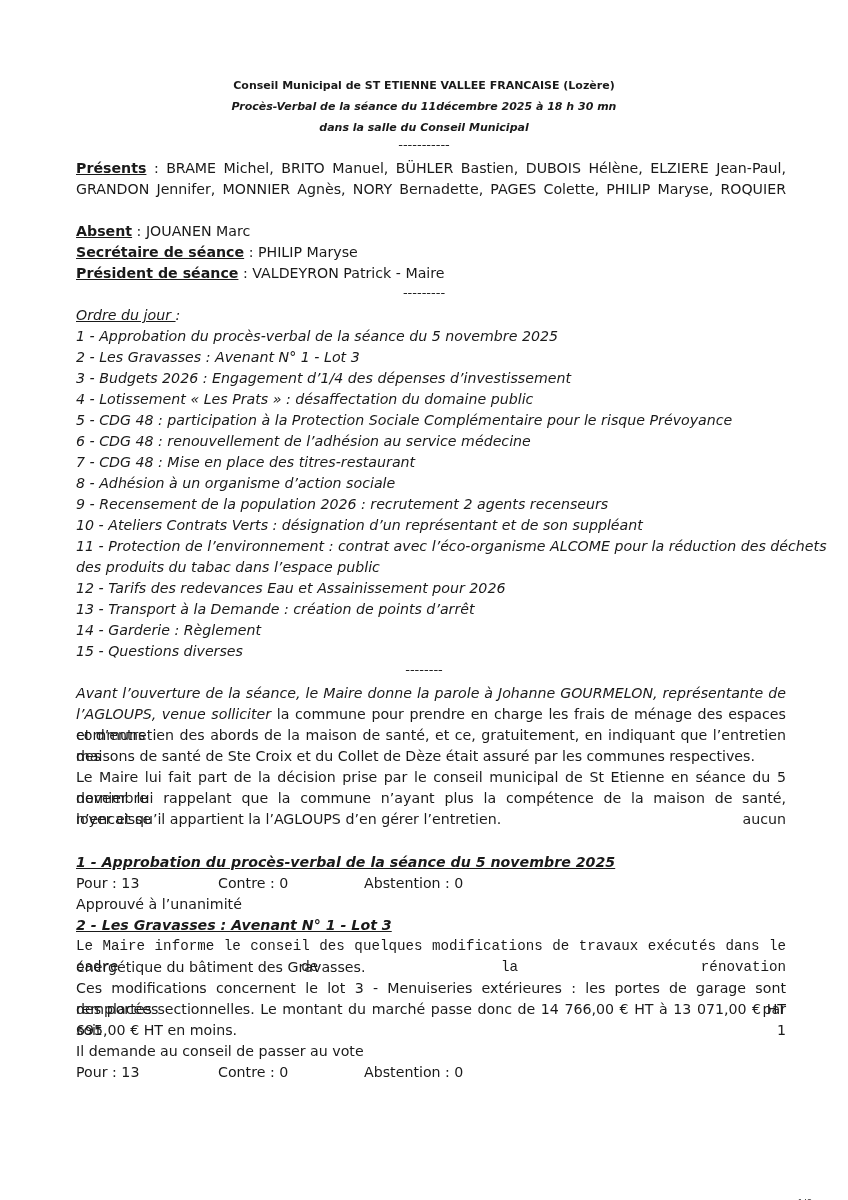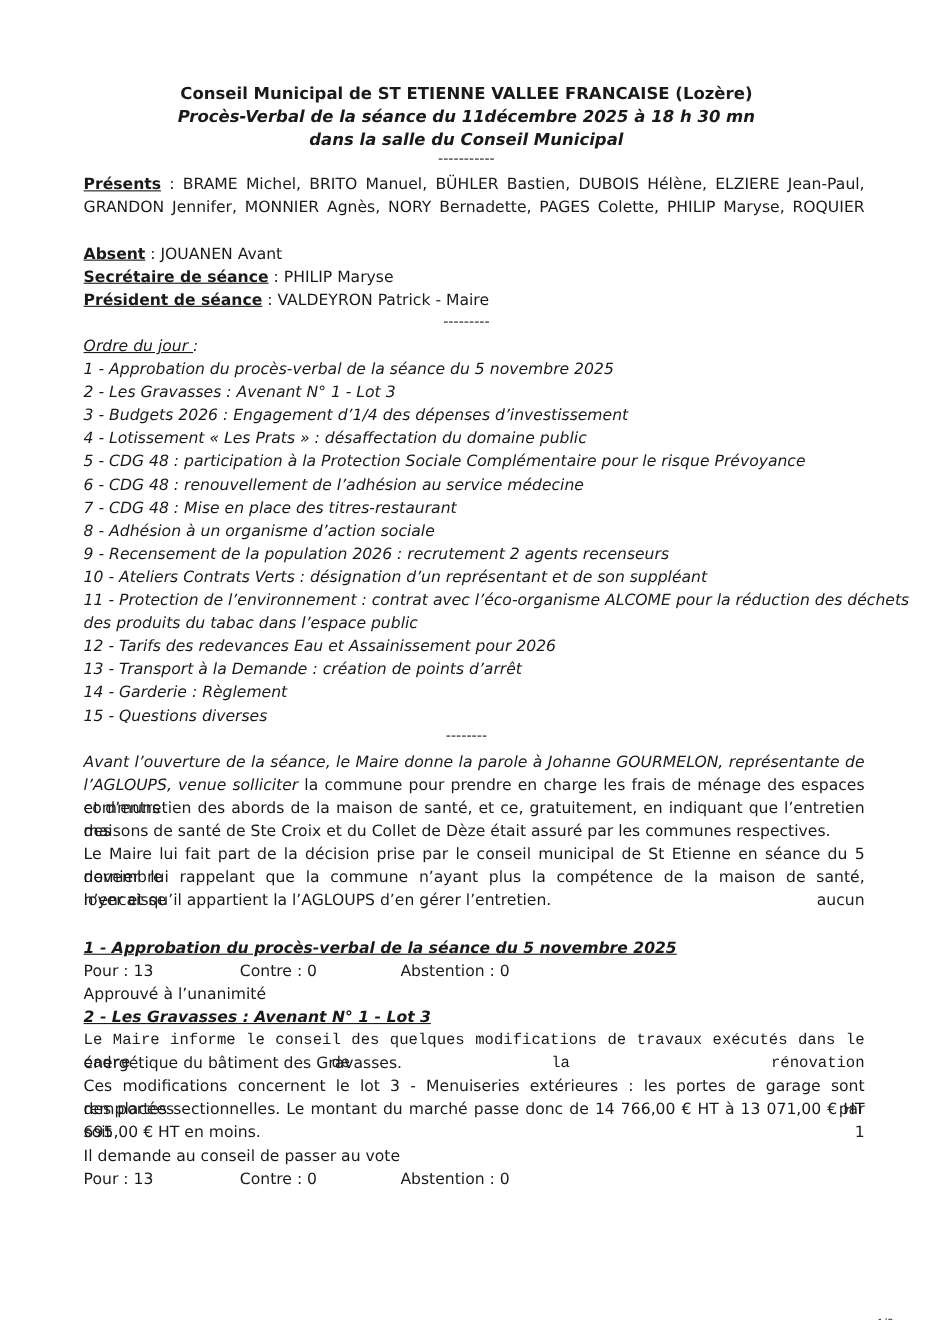--- a/index.html
+++ b/index.html
@@ -1,19 +1,19 @@
 <!DOCTYPE html>
 <html><head>
 <meta charset="utf-8">
 <style>
   html, body { margin: 0; padding: 0; background: #ffffff; }
   body { width: 848px; height: 1200px; position: relative; overflow: hidden; color: #1a1a1a;
          font-family: "DejaVu Sans", sans-serif; }
   .page { position: absolute; left: 0; top: 0; width: 848px; height: 1200px; }
-  .hdr { position: absolute; left: 0; width: 848px; text-align: center; font-size: 15px; line-height: 21px; }
+  .hdr { position: absolute; left: 0; width: 848px; text-align: center; font-size: 11px; line-height: 21px; }
   .hdr.bold { font-weight: bold; }
   .hdr.it { font-style: italic; font-weight: bold; }
   .sep { position: absolute; text-align: center; font-size: 13px; letter-spacing: 0px; color: #222; }
   .line { position: absolute; left: 76px; font-size: 14.2px; line-height: 21px; white-space: nowrap; }
   .just { position: absolute; left: 76px; width: 710px; font-size: 14.2px; line-height: 21px; text-align: justify; text-align-last: justify; white-space: normal; }
   .lbl { font-weight: bold; text-decoration: underline; }
   .ul { text-decoration: underline; }
   .it { font-style: italic; }
   .b { font-weight: normal; }
   .agenda { font-style: italic; }
@@ -28,21 +28,21 @@
 
 <div class="page">
 
   <div class="hdr bold" style="top:75px;">Conseil Municipal de ST ETIENNE VALLEE FRANCAISE (Lozère)</div>
   <div class="hdr it" style="top:96px;">Procès-Verbal de la séance du 11décembre 2025 à 18 h 30 mn</div>
   <div class="hdr it" style="top:117px;">dans la salle du Conseil Municipal</div>
   <div class="sep" style="left:0; width:848px; top:137px;">-----------</div>
 
   <div class="just" style="top:158px;"><span class="lbl">Présents</span><span> : </span><span>BRAME Michel, BRITO Manuel, BÜHLER Bastien, DUBOIS Hélène, ELZIERE Jean-Paul,</span></div>
   <div class="just" style="top:179px;">GRANDON Jennifer, MONNIER Agnès, NORY Bernadette, PAGES Colette, PHILIP Maryse, ROQUIER</div>
-  <div class="line" style="top:221px;"><span class="lbl">Absent</span><span> : JOUANEN Avant</span></div>
+  <div class="line" style="top:221px;"><span class="lbl">Absent</span><span> : JOUANEN Marc</span></div>
   <div class="line" style="top:242px;"><span class="lbl">Secrétaire de séance</span><span> : PHILIP Maryse</span></div>
   <div class="line" style="top:263px;"><span class="lbl">Président de séance</span><span> : VALDEYRON Patrick - Maire</span></div>
   <div class="sep" style="left:0; width:848px; top:285px;">---------</div>
 
   <div class="line agenda" style="top:305px;"><span class="b ul">Ordre du jour </span><span class="b">:</span></div>
   <div class="line agenda" style="top:326px;"> 1 - Approbation du procès-verbal de la séance du 5 novembre 2025</div>
   <div class="line agenda" style="top:347px;"> 2 - Les Gravasses : Avenant N° 1 - Lot 3</div>
   <div class="line agenda" style="top:368px;"> 3 - Budgets 2026 : Engagement d’1/4 des dépenses d’investissement</div>
   <div class="line agenda" style="top:389px;"> 4 - Lotissement « Les Prats » : désaffectation du domaine public</div>
   <div class="line agenda" style="top:410px;"> 5 - CDG 48 : participation à la Protection Sociale Complémentaire pour le risque Prévoyance</div>

